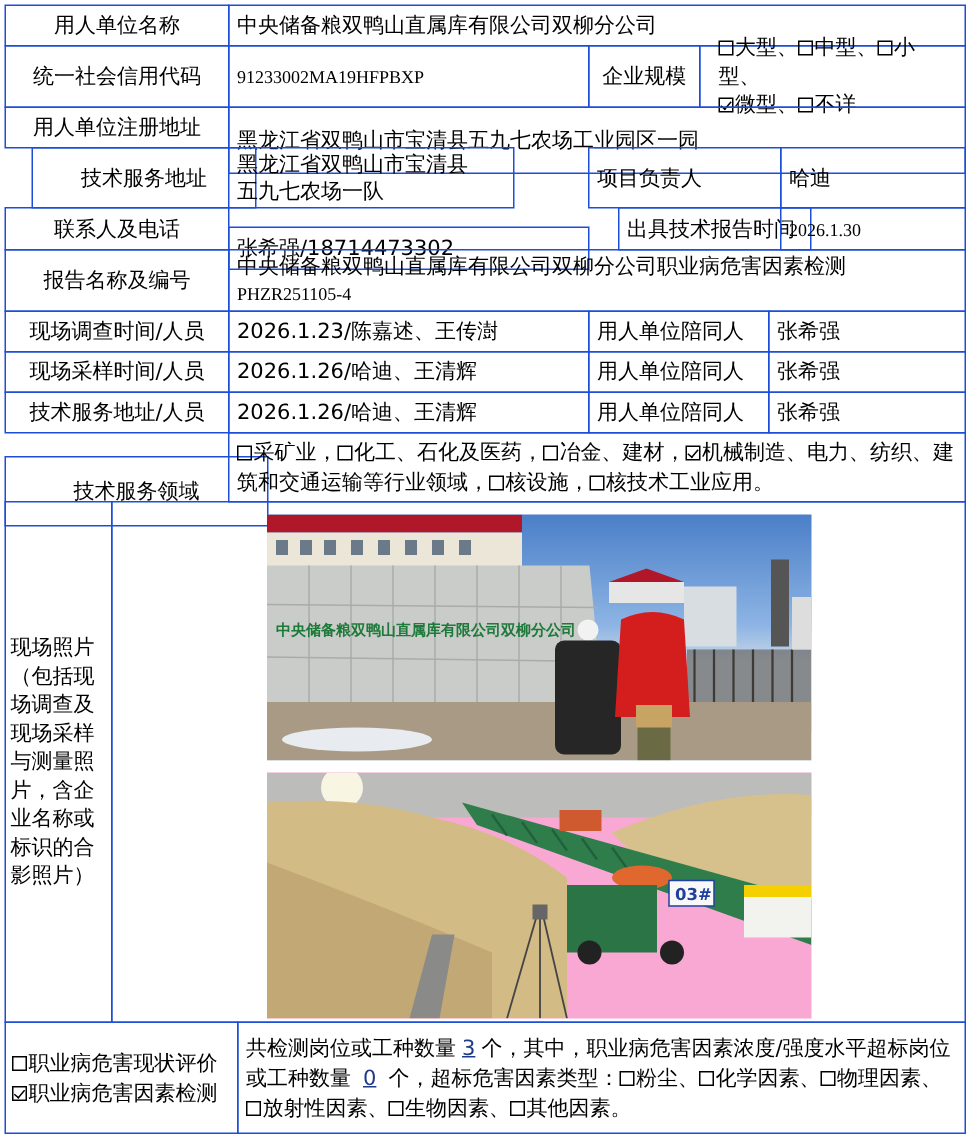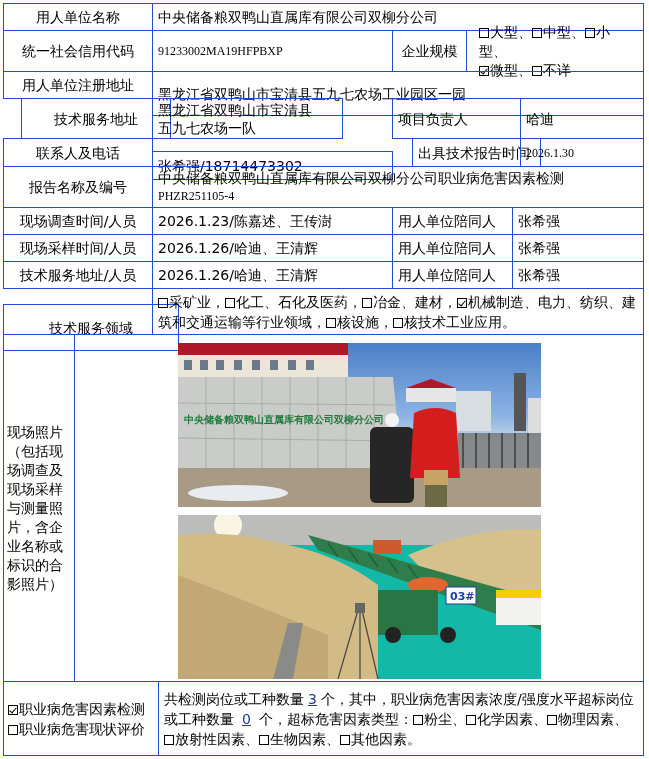--- a/index.html
+++ b/index.html
@@ -122,21 +122,21 @@
     <ellipse cx="60" cy="150" rx="50" ry="8" fill="#e8ebef"></ellipse>
     <circle cx="214" cy="77" r="7" fill="#f2f2f2"></circle>
     <rect x="192" y="84" width="44" height="76" rx="6" fill="#262626"></rect>
     <circle cx="257" cy="77" r="8" fill="#e4b48e"></circle>
     <path d="M236 70 Q257 60 278 70 L282 135 L232 135 Z" fill="#d41e1e"></path>
     <rect x="247" y="135" width="22" height="29" fill="#6a6a44"></rect>
     <rect x="246" y="127" width="24" height="15" fill="#c8a464"></rect>
   </svg>
 </div>
 
-<div class="photo" style="left:178px;top:515px;width:363px;height:164px;background:#14b8a6;">
+<div class="photo" style="left:178px;top:515px;width:363px;height:164px;background:#f9a8d4;">
   <svg width="363" height="164" viewBox="0 0 363 164">
     <rect x="0" y="0" width="363" height="30" fill="#bcbcba"></rect>
     <circle cx="50" cy="10" r="14" fill="#fffbe8" opacity="0.9"></circle>
     <path d="M0 20 Q60 15 110 30 Q160 40 200 70 L200 164 L0 164 Z" fill="#d3bb86"></path>
     <path d="M0 60 Q80 90 150 120 L150 164 L0 164 Z" fill="#c2a874"></path>
     <path d="M230 40 Q300 10 363 15 L363 80 L260 70 Z" fill="#d6c08c"></path>
     <polygon points="130,20 363,85 363,115 140,35" fill="#2f7d4a"></polygon>
     <g stroke="#20603a" stroke-width="1.5">
       <line x1="150" y1="28" x2="160" y2="42"></line>
         <line x1="170" y1="33" x2="180" y2="47"></line>
@@ -158,21 +158,21 @@
       <line x1="180" y1="95" x2="160" y2="164"></line>
         <line x1="182" y1="95" x2="182" y2="164"></line>
         <line x1="184" y1="95" x2="200" y2="164"></line>
     </g>
     <rect x="177" y="88" width="10" height="10" fill="#666"></rect>
   </svg>
 </div>
 
 <div class="cell" style="left:3px;top:681px;width:156px;height:75px;padding:0 4px;">
   <div style="line-height:20px;">
+    <div><span class="box"></span><span>职业病危害现状评价</span></div>
     <div><span class="box checked"></span><span>职业病危害因素检测</span></div>
-    <div><span class="box"></span><span>职业病危害现状评价</span></div>
   </div>
 </div>
 <div class="cell" style="left:158px;top:681px;width:486px;height:75px;">
   <div style="line-height:20px;">
     <span>共检测岗位或工种数量</span><span class="u">3</span><span>个，其中，职业病危害因素浓度/强度水平超标岗位或工种数量</span><span class="u" style="padding:0 8px;">0</span><span>个，超标危害因素类型：</span><span><span class="box"></span><span>粉尘、</span></span><span><span class="box"></span><span>化学因素、</span></span><span><span class="box"></span><span>物理因素、</span></span><span><span class="box"></span><span>放射性因素、</span></span><span><span class="box"></span><span>生物因素、</span></span><span><span class="box"></span><span>其他因素。</span></span>
   </div>
 </div>
 
 </body></html>

